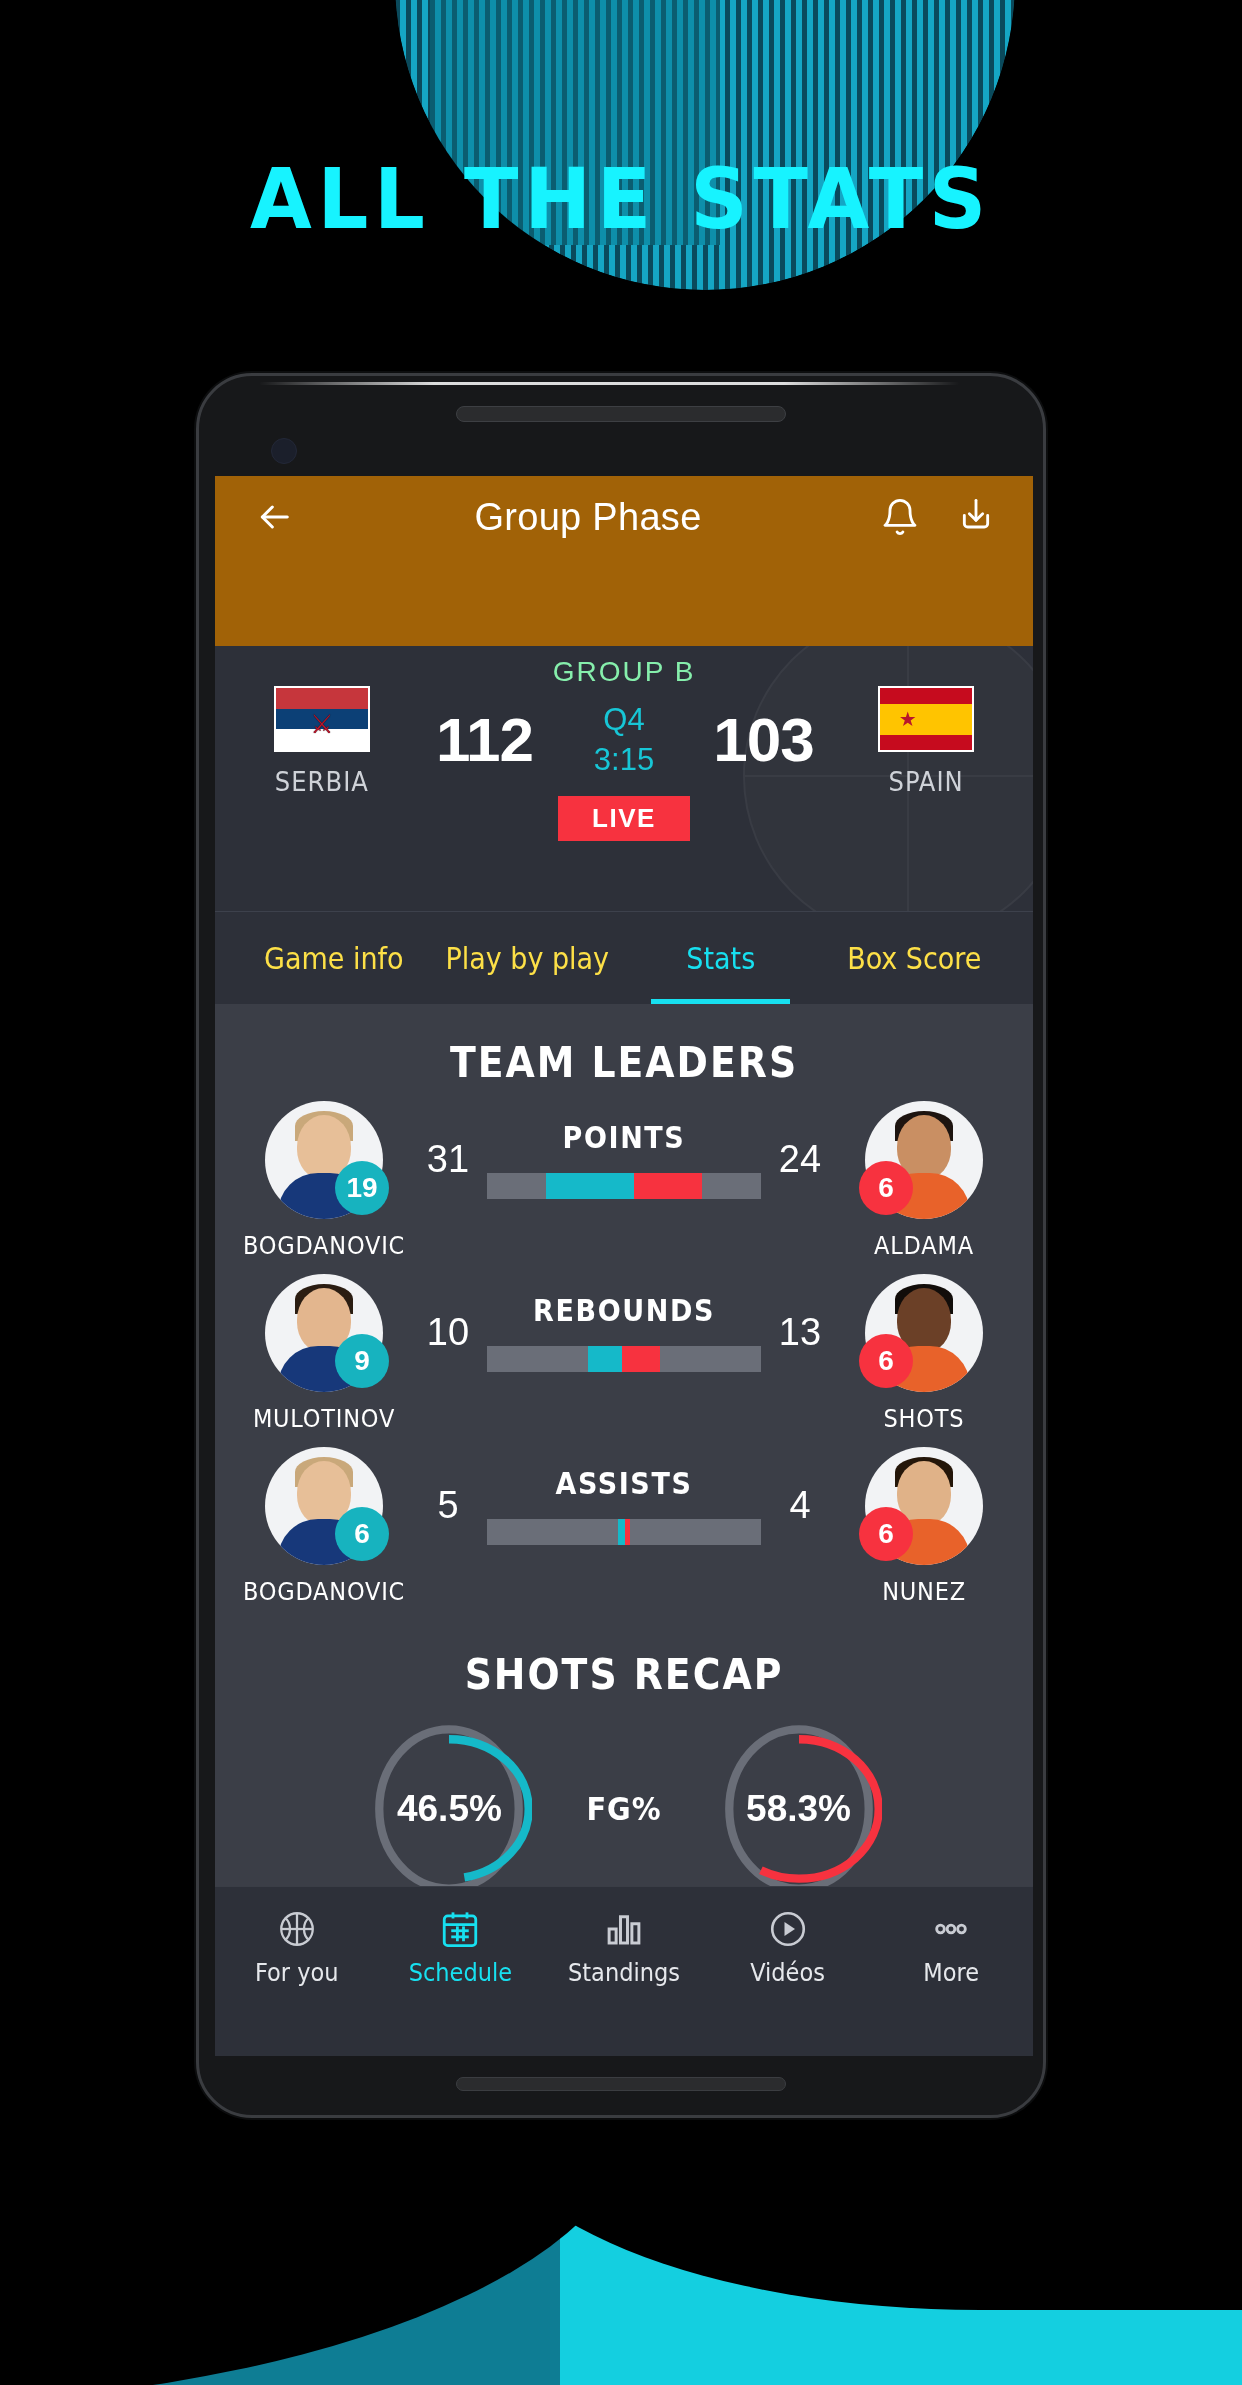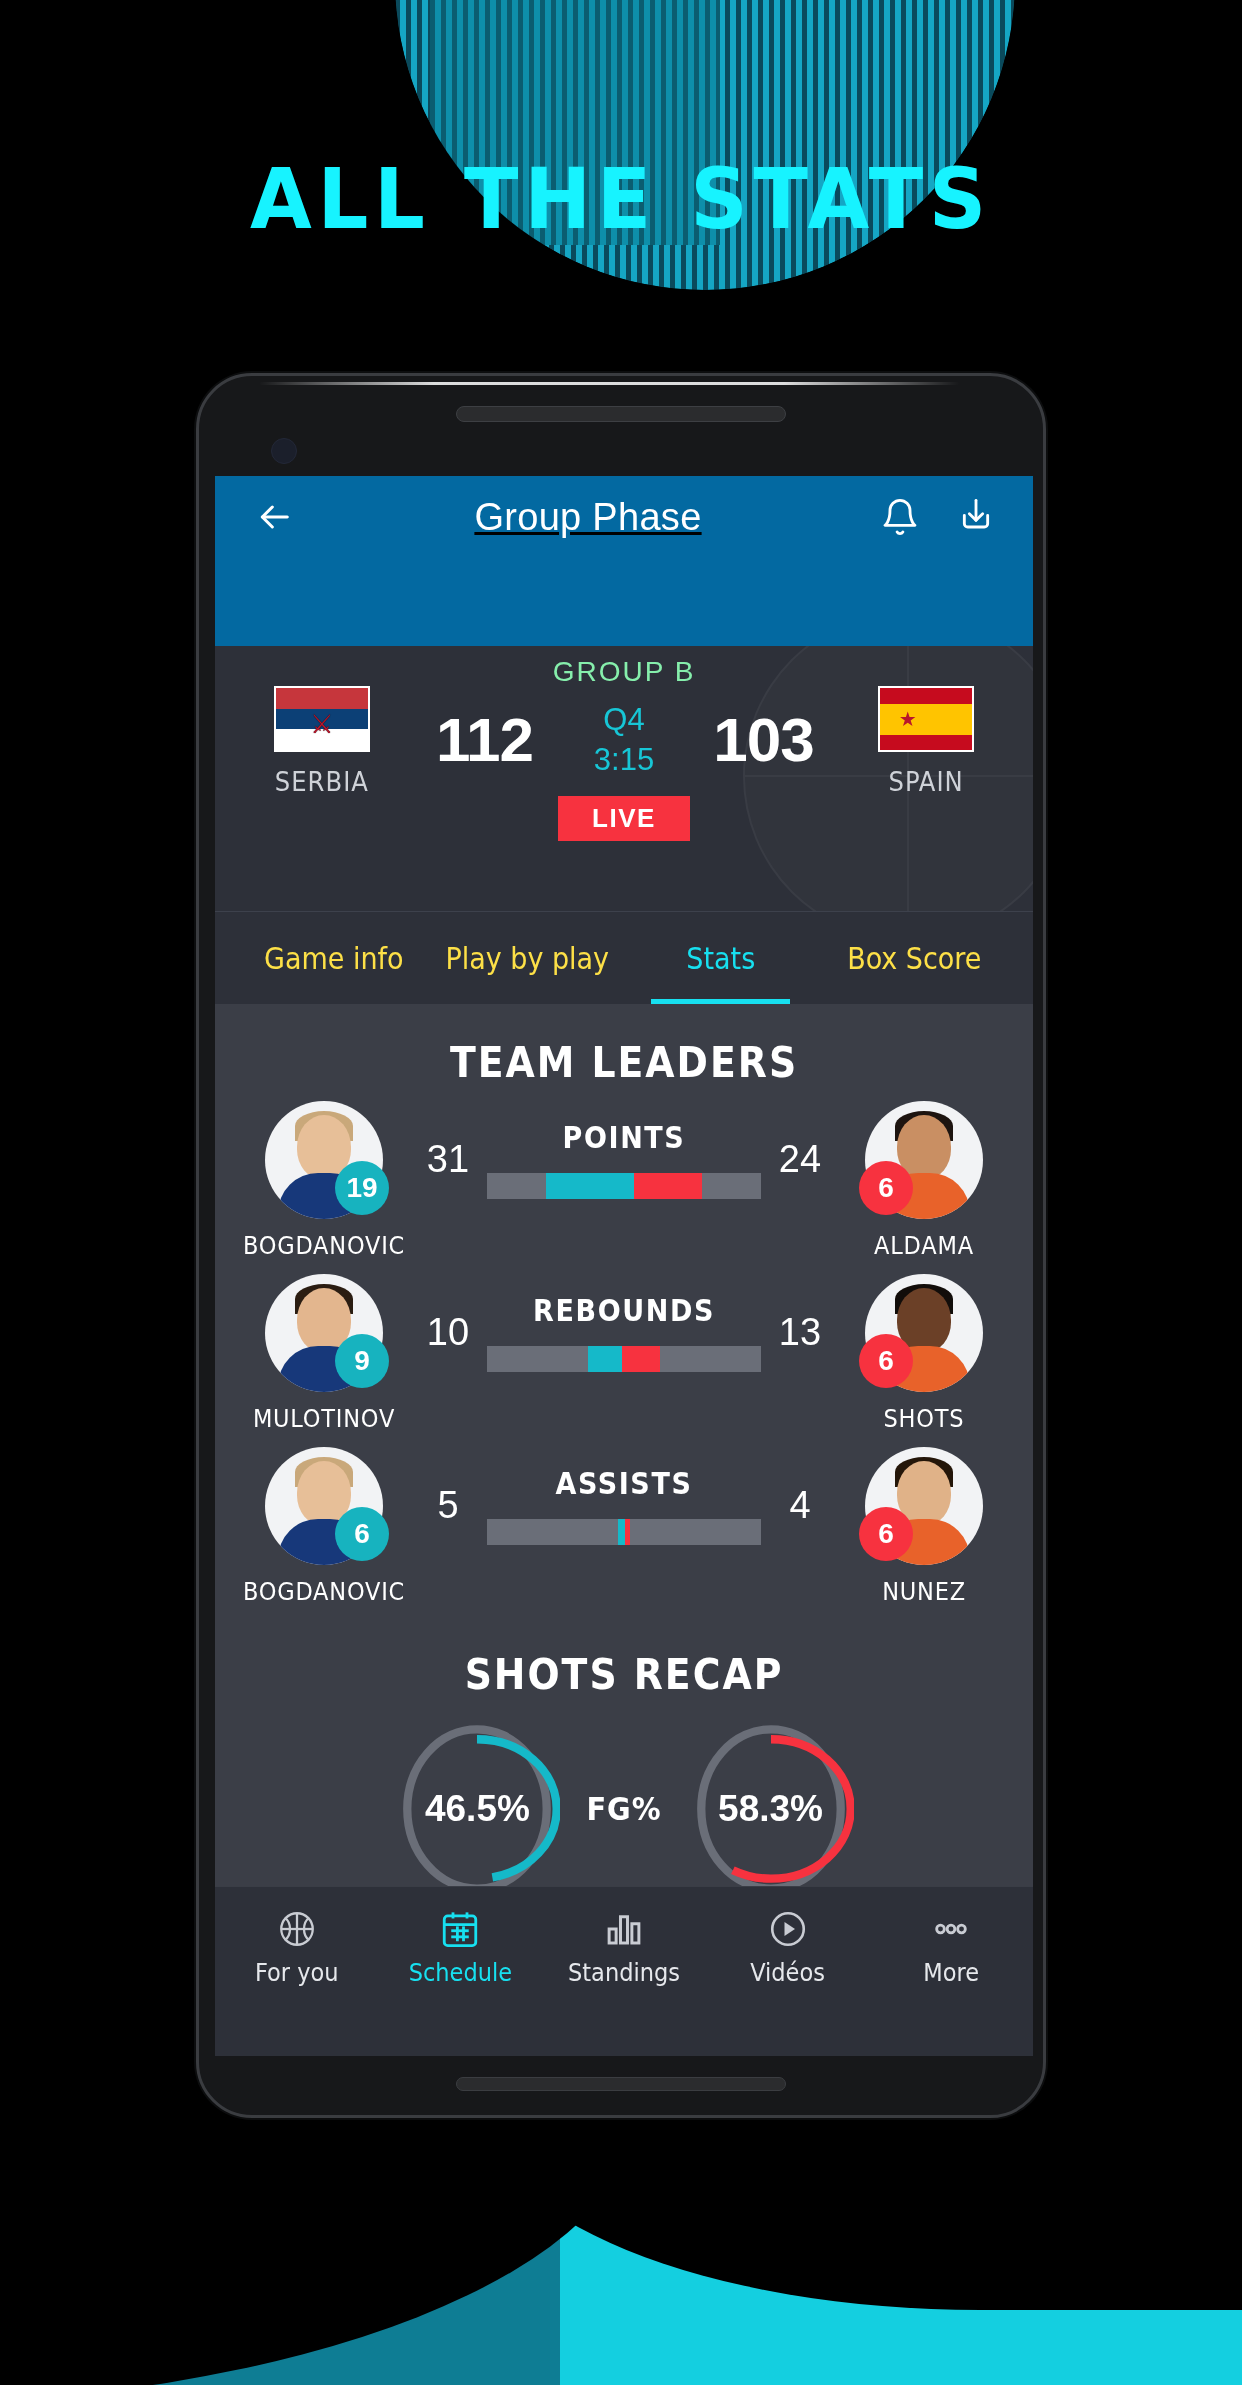--- a/index.html
+++ b/index.html
@@ -171,23 +171,22 @@
   .screen{
     position:absolute; left:16px; top:100px;
     width:818px; height:1580px;
     background:#2d3039;
     overflow:hidden;
   }
 
   
   .app-header{
     height:170px;
-    background:#0369a1;
+    background:#a16207;
     position:relative;
-    text-decoration:underline;
   }
   .hdr-top{
     display:flex; align-items:center; height:82px; padding:0 32px;
   }
   .back-btn{ width:54px; height:54px; display:flex; align-items:center; justify-content:center; }
   .hdr-title{
     flex:1; text-align:center;
     color:#fff; font-size:38px; font-weight:400;
     letter-spacing:.3px;
   }
@@ -334,21 +333,21 @@
     height:26px; background:#6a6e78; display:flex; position:relative;
   }
   .bar .fill-l{ background:#15b9c9; height:100%; }
   .bar .fill-r{ background:#f7323f; height:100%; }
   .bar-inner{ position:absolute; inset:0; display:flex; justify-content:center; }
 
   
   .shots{ margin-top:34px; }
   .donut-row{
     display:flex; align-items:center; justify-content:center;
-    gap:26px; margin-top:22px;
+    gap:54px; margin-top:22px;
   }
   .donut{
     width:166px; height:176px; position:relative;
     display:flex; align-items:center; justify-content:center;
   }
   .donut svg{ position:absolute; inset:0; }
   .donut span{
     color:#fff; font-size:37px; font-weight:bold; position:relative; z-index:2;
   }
   .fg-label{ color:#fff; font-size:32px; font-weight:bold; letter-spacing:1px;

